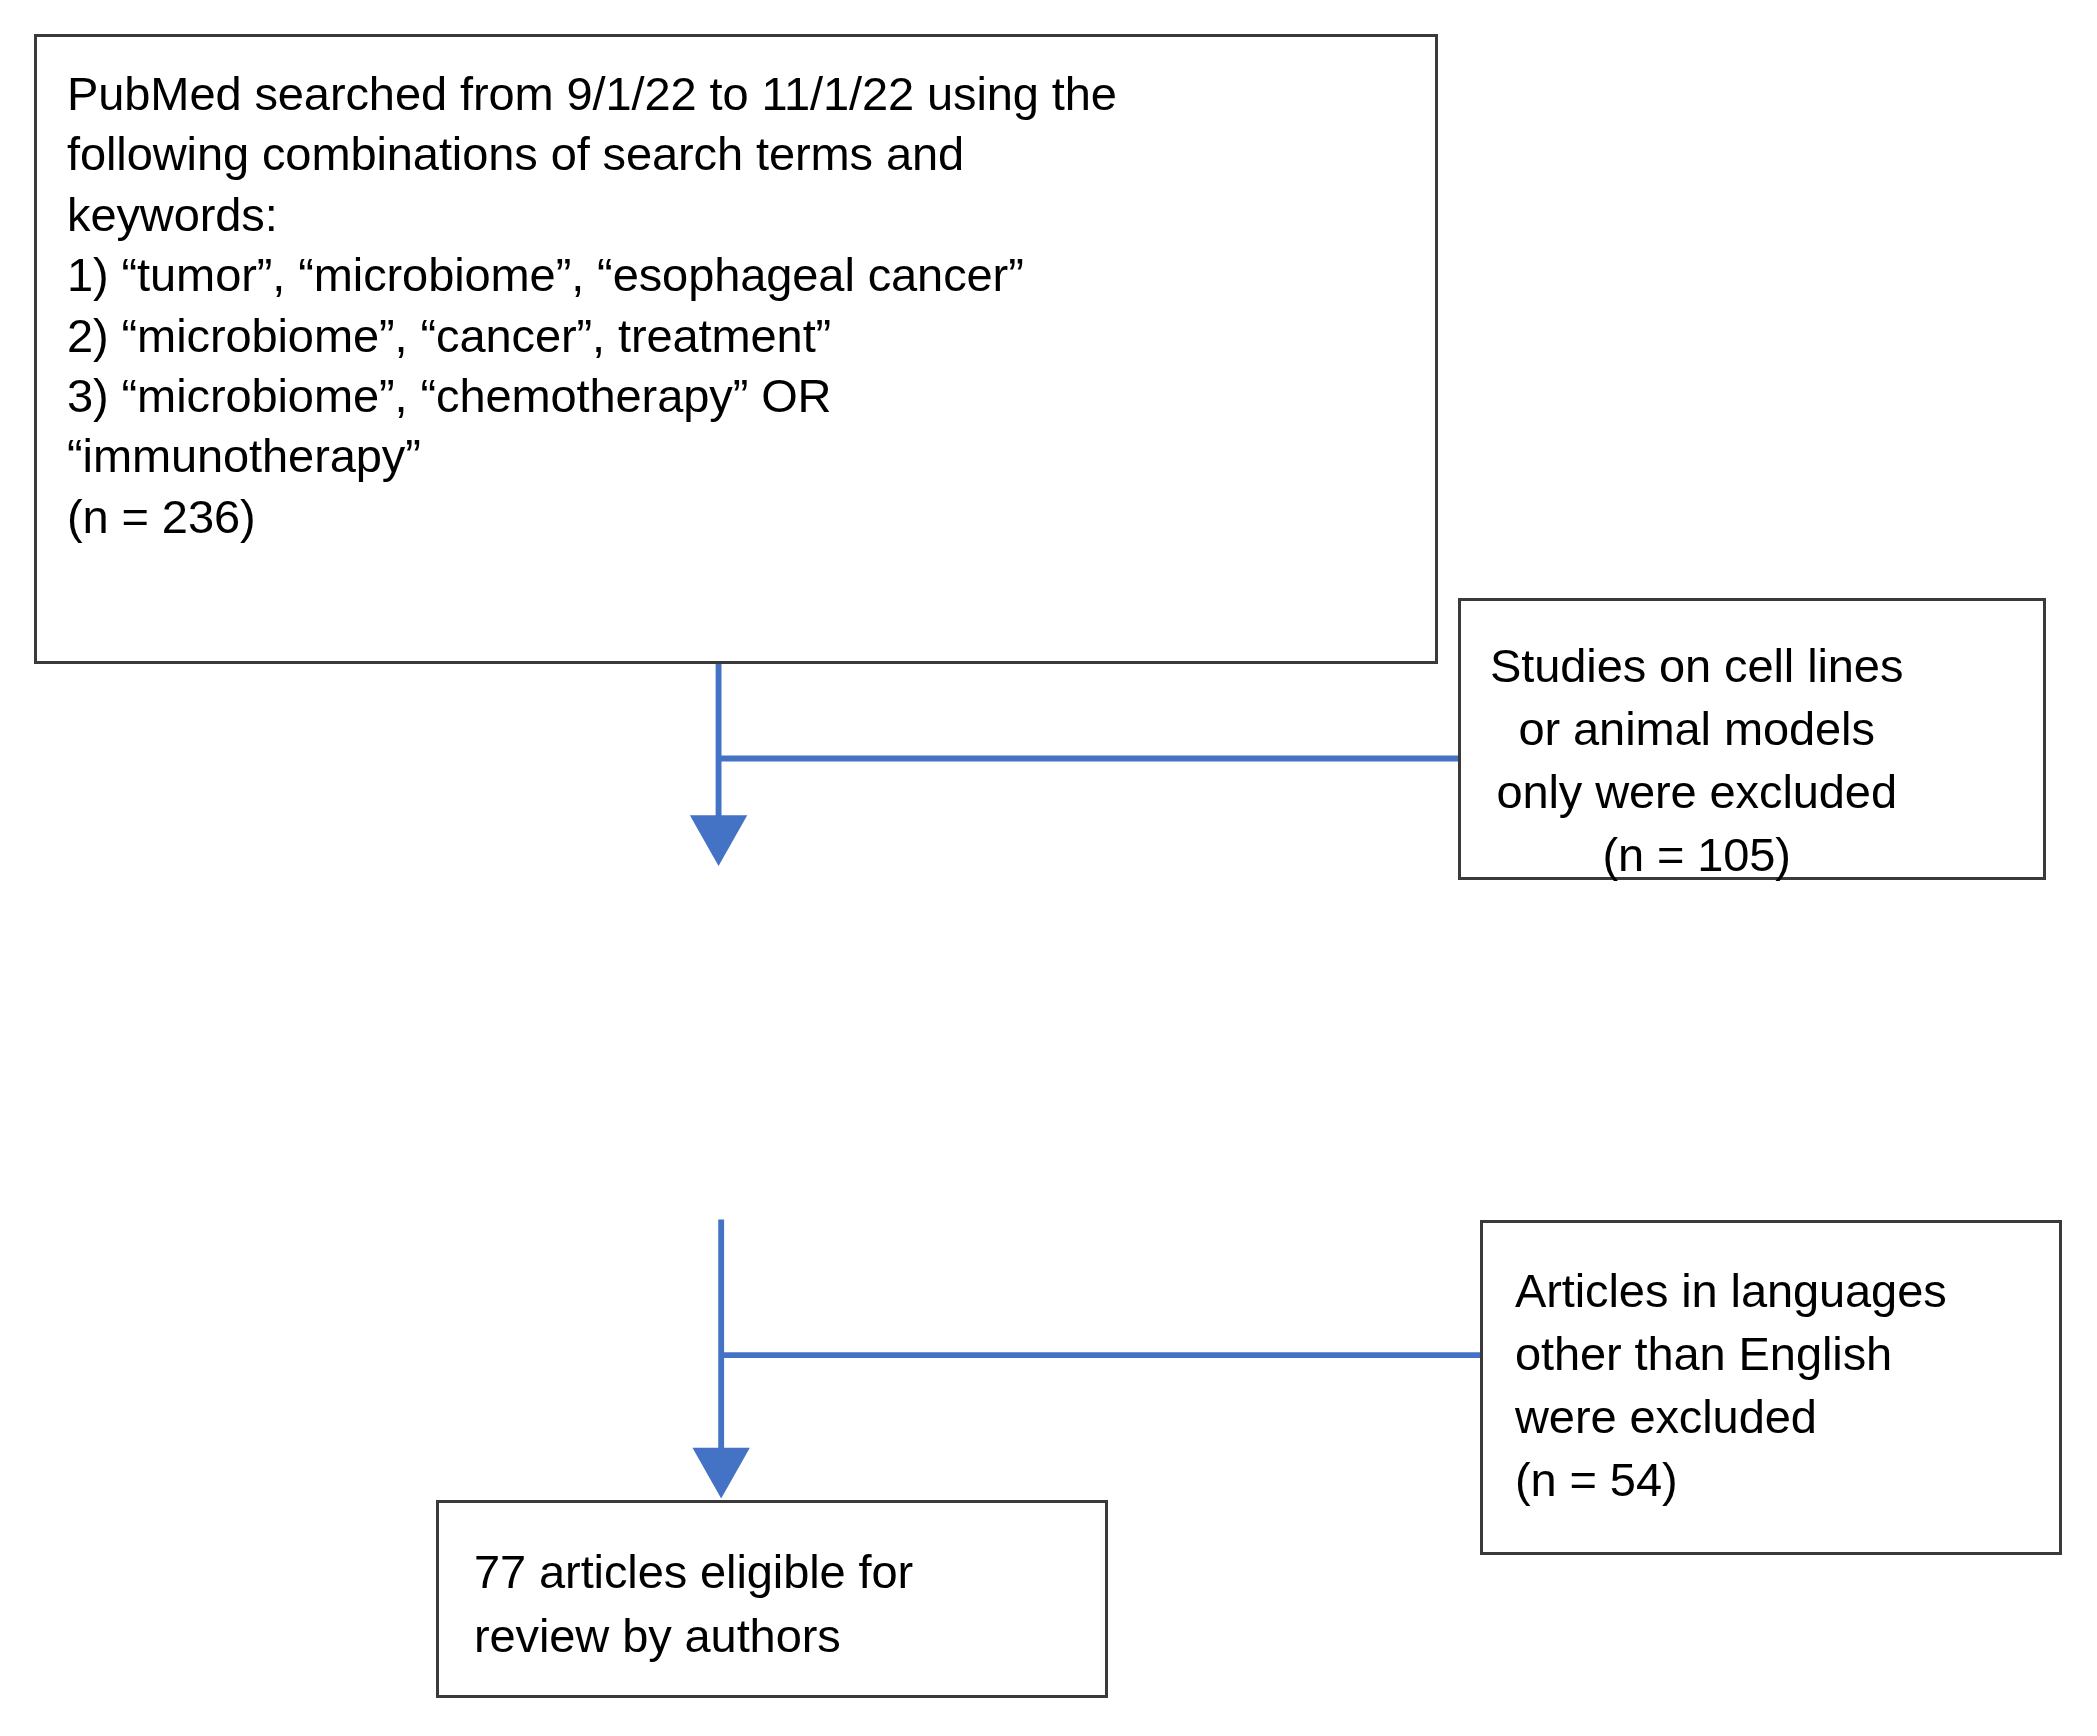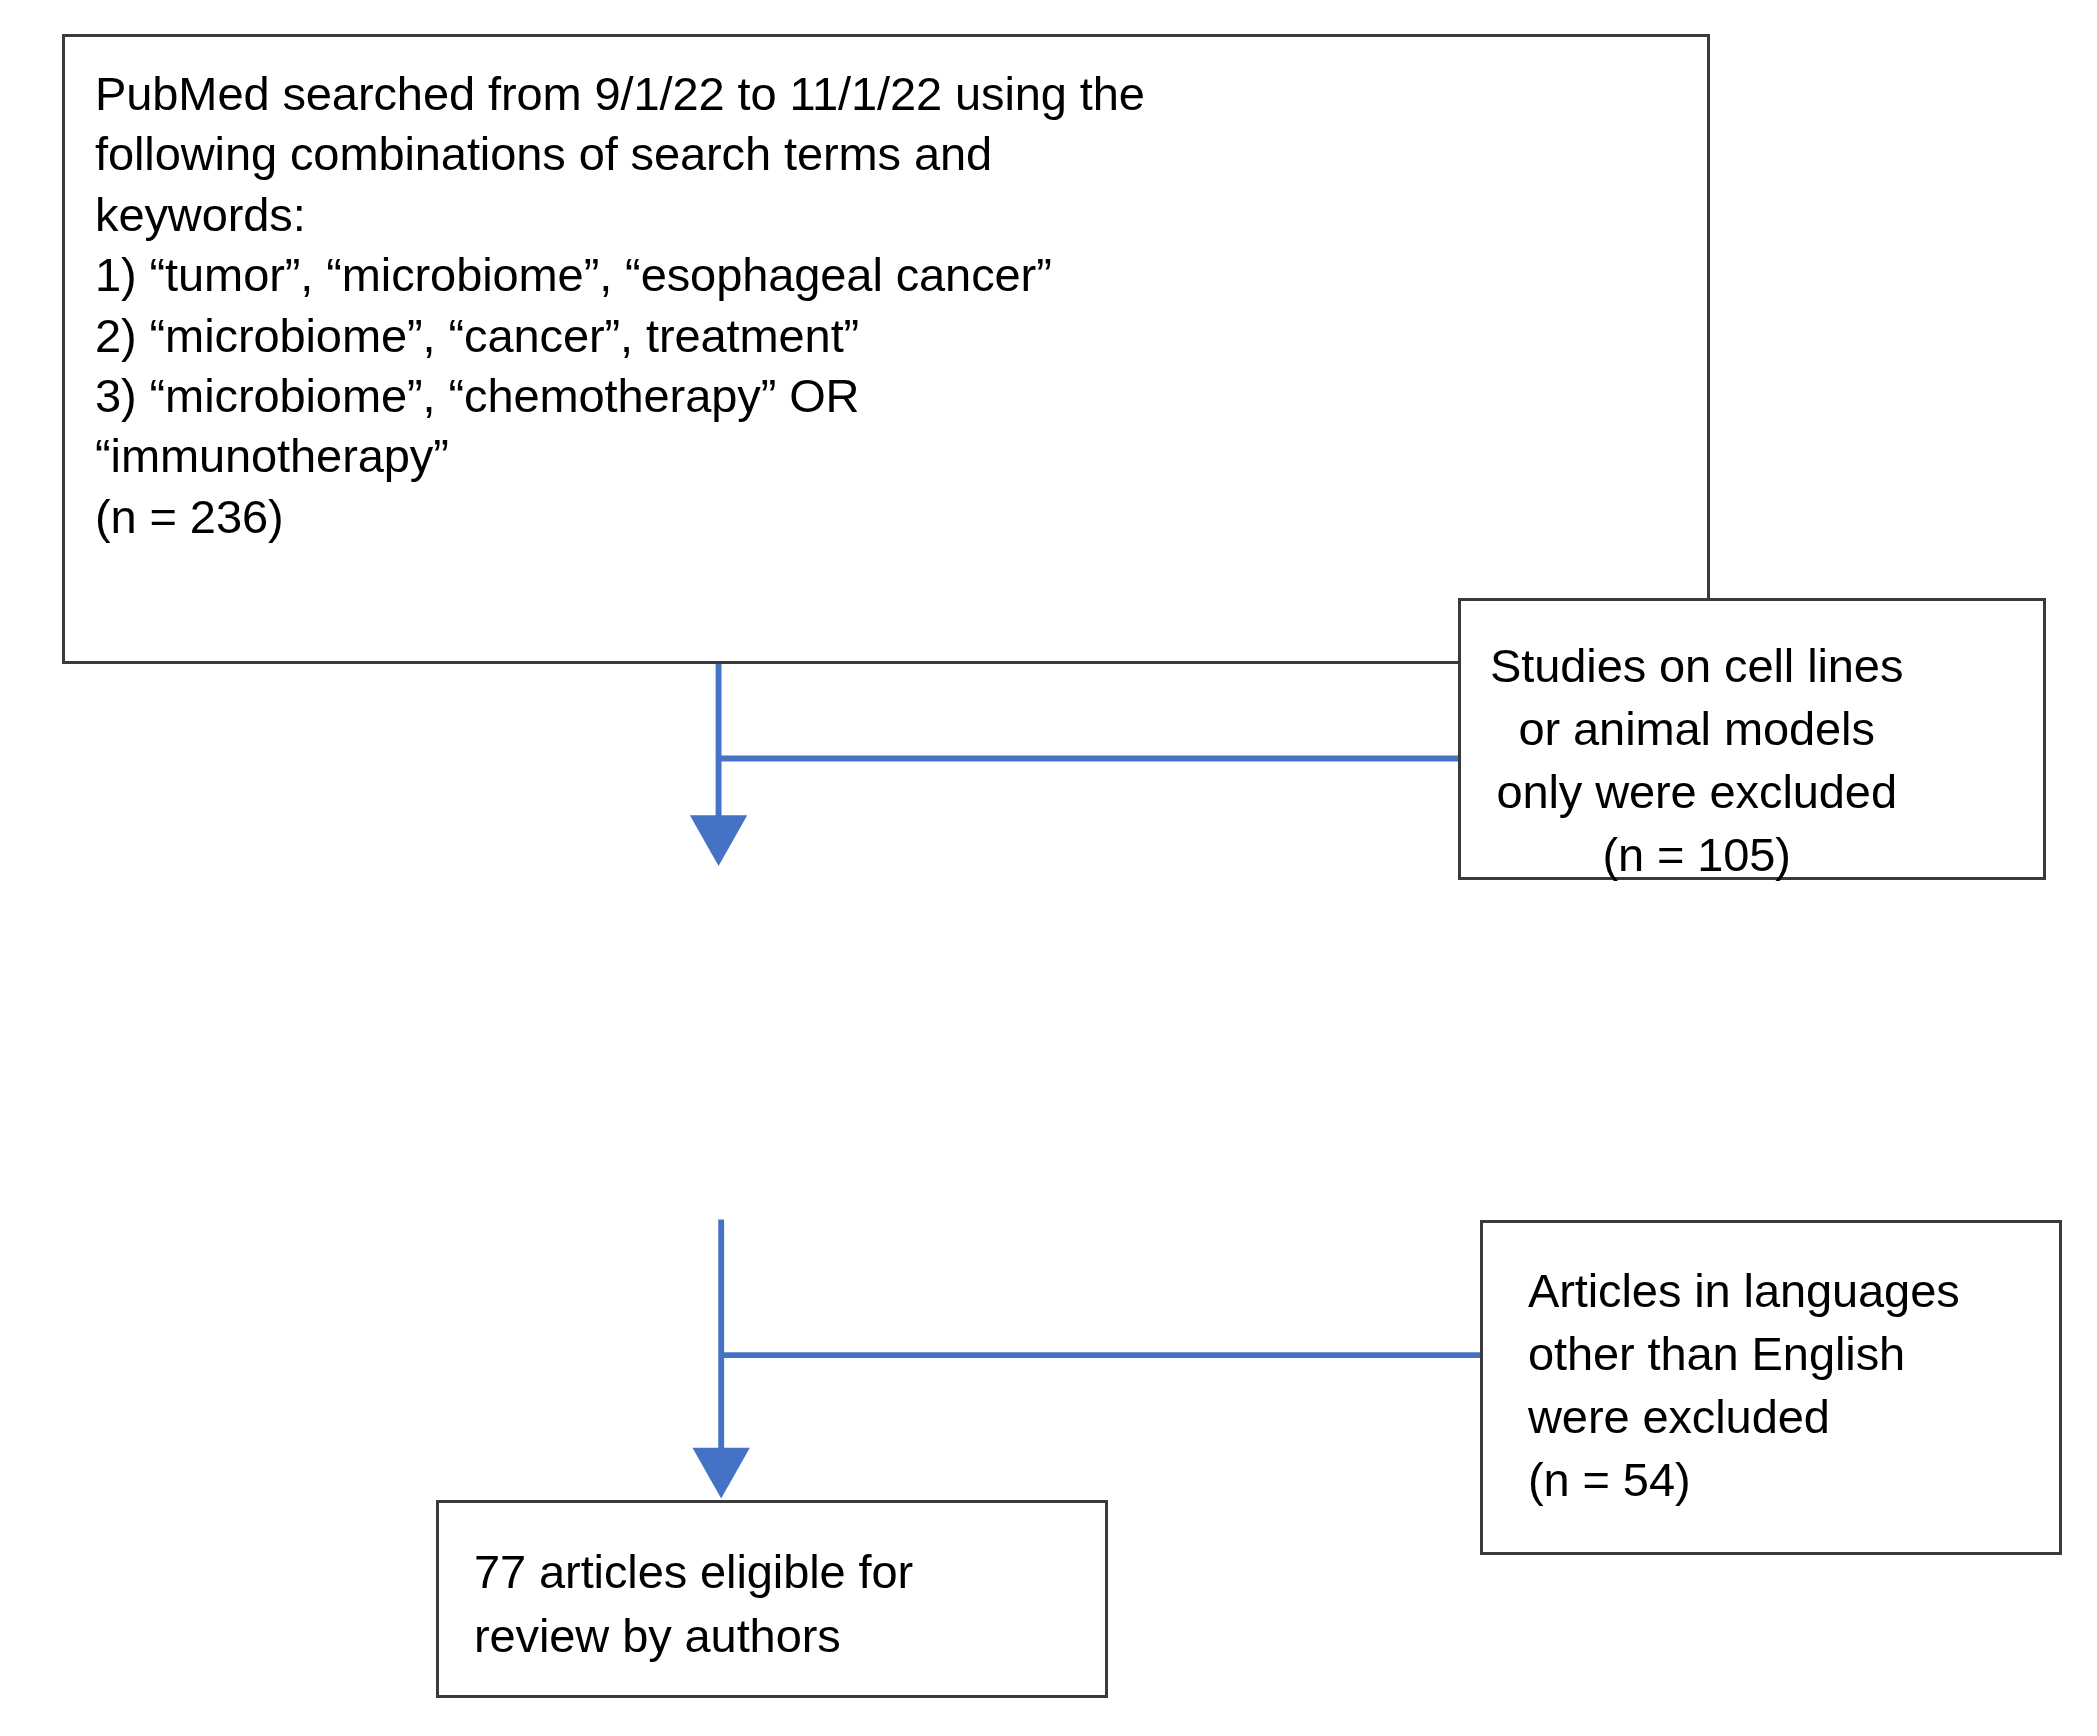--- a/index.html
+++ b/index.html
@@ -34,21 +34,21 @@
     color: #000000;
     font-size: 47px;
     line-height: 1.30;
     white-space: pre-line;
     letter-spacing: -0.1px;
   }
 
   
   #node-search {
     left: 34px;  top: 34px;
-    width: 1648px; height: 630px; margin-left: 28px;
+    width: 1404px; height: 630px;
   }
   #node-search .node-text {
     padding: 27px 0 0 30px;
     line-height: 1.285;
   }
 
   
   #node-exclude-cell-lines {
     left: 1458px; top: 598px;
     width: 588px;  height: 282px;
@@ -68,22 +68,23 @@
     padding: 37px 0 0 37px;
     line-height: 1.35;
   }
 
   
   #node-exclude-language {
     left: 1480px; top: 1220px;
     width: 582px;  height: 335px;
   }
   #node-exclude-language .node-text {
-    padding: 37px 0 0 45px;
+    padding: 37px 0 0 24px;
     line-height: 1.34;
+    margin-left: 8px;
   }
 
   
   #node-eligible {
     left: 436px; top: 1500px;
     width: 672px; height: 198px;
   }
   #node-eligible .node-text {
     padding: 37px 0 0 35px;
     line-height: 1.36;

